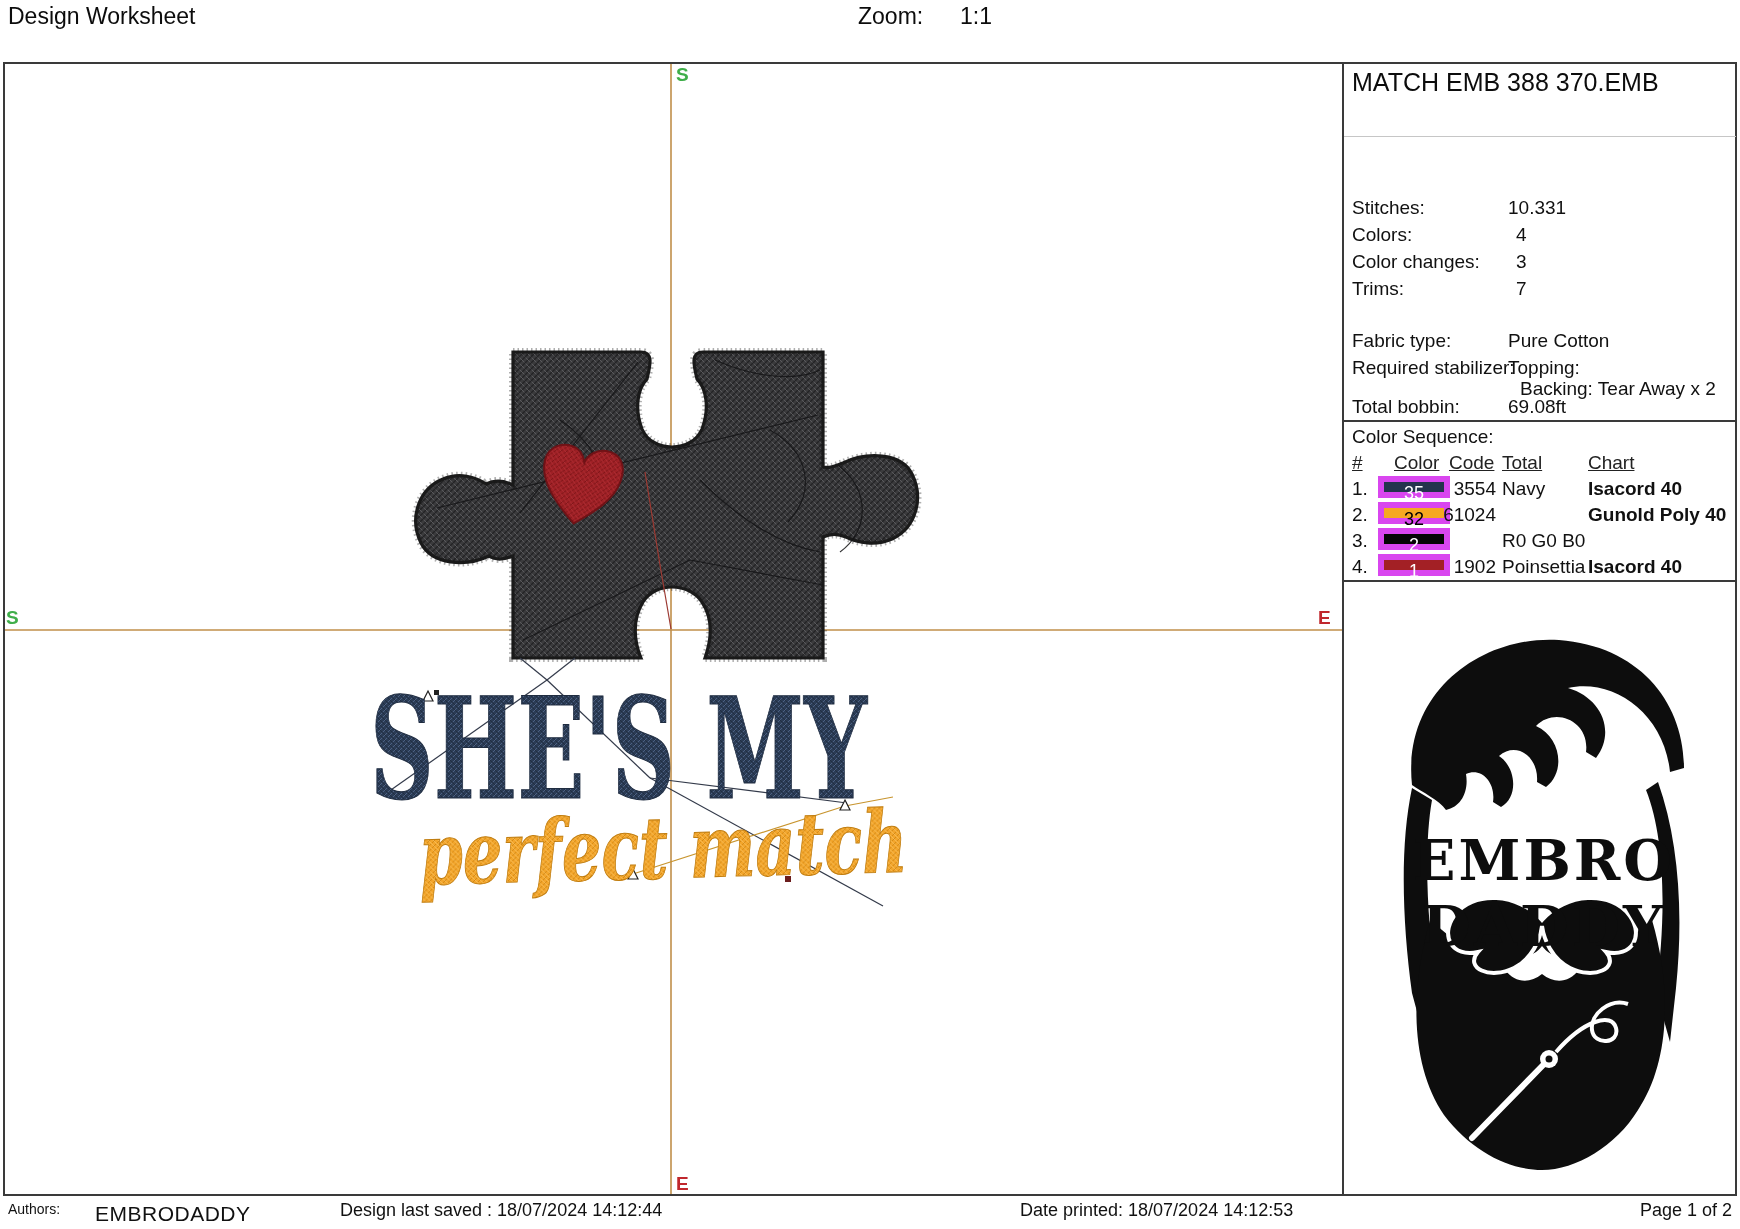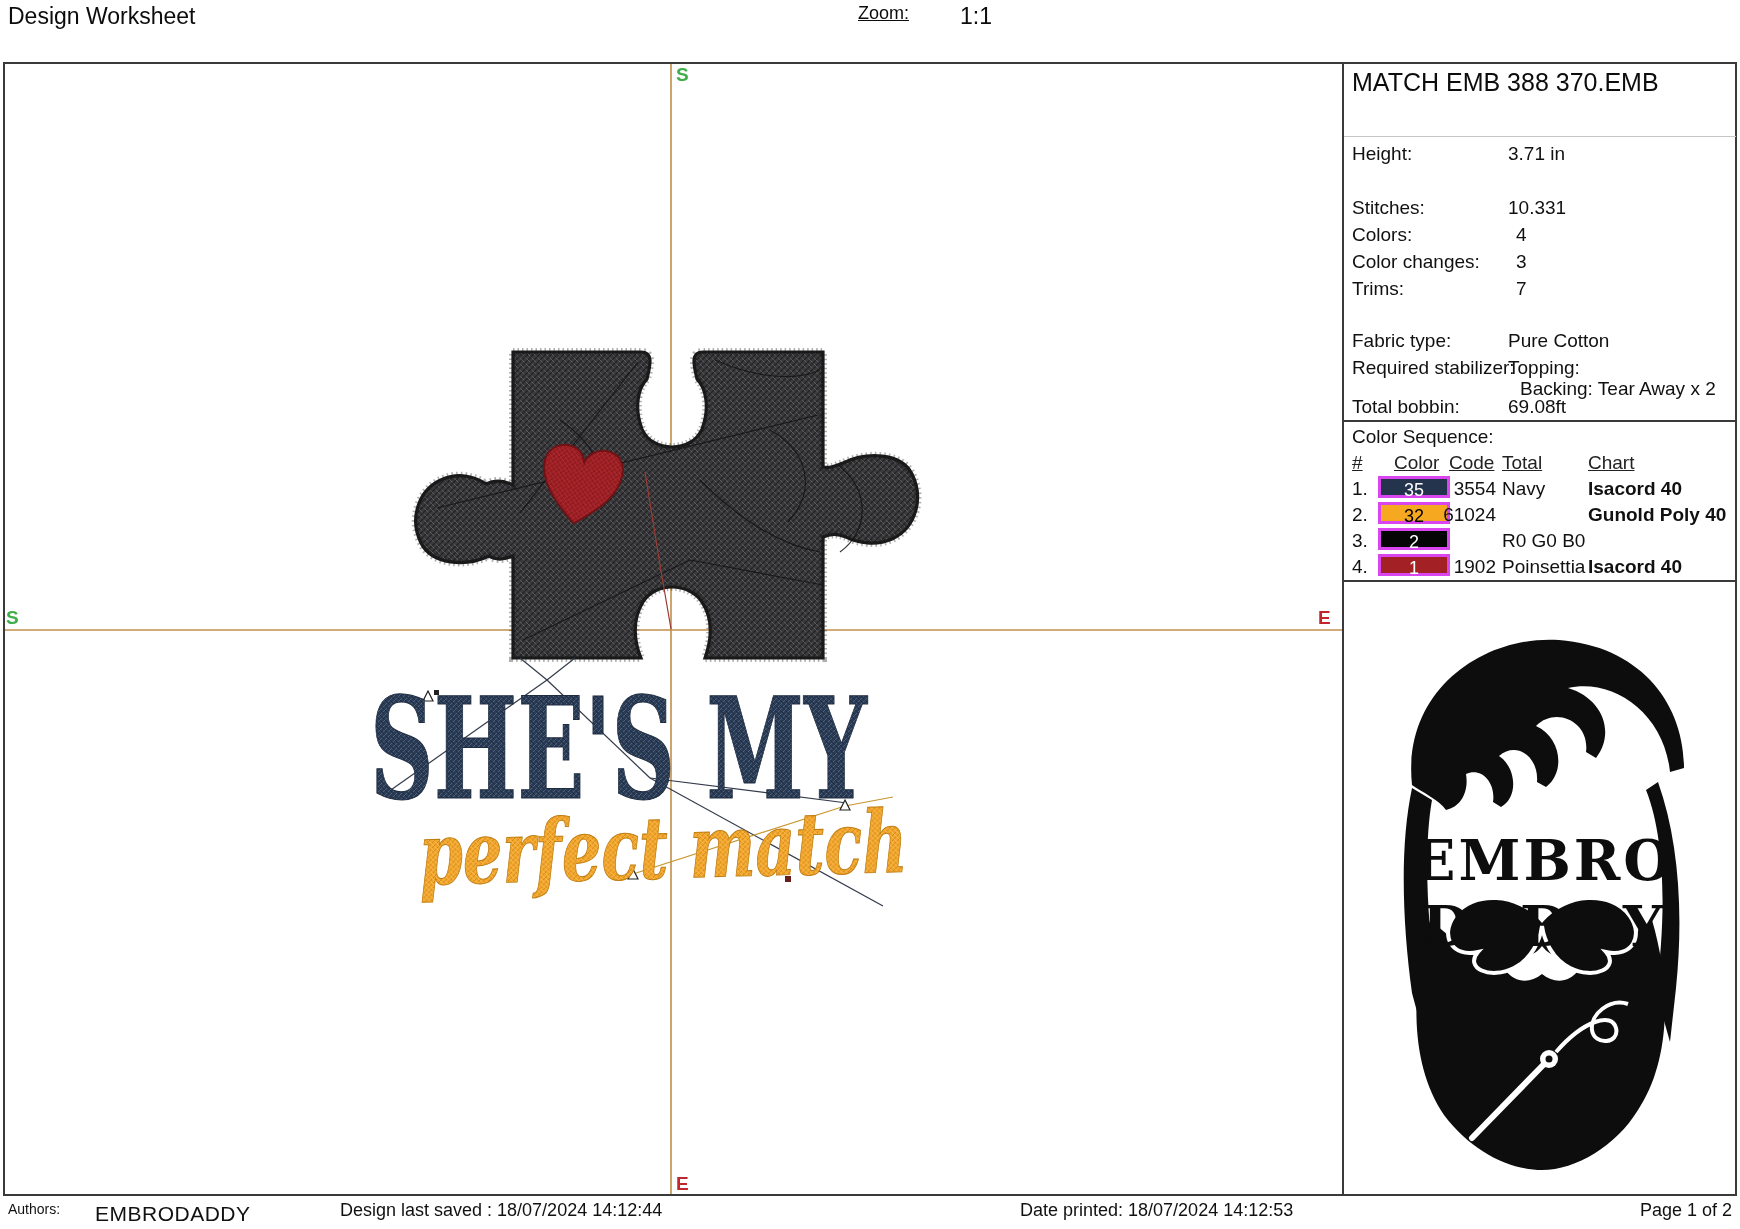--- a/index.html
+++ b/index.html
@@ -1,40 +1,40 @@
 <!DOCTYPE html>
 <html><head>
 <meta charset="utf-8">
 <style>
   html,body{margin:0;padding:0;background:#ffffff;}
   body{width:1740px;height:1229px;position:relative;overflow:hidden;
        font-family:"Liberation Sans",sans-serif;color:#111;}
   
   .topbar{position:absolute;left:0;top:0;width:1740px;height:62px;background:#fff;}
   .page-title{position:absolute;left:8px;top:3px;font-size:23px;color:#0c0c0c;}
-  .zoom-label{position:absolute;left:858px;top:3px;font-size:18px;color:#0c0c0c;text-decoration:underline;}
+  .zoom-label{position:absolute;left:858px;top:3px;font-size:23px;color:#0c0c0c;}
   .zoom-value{position:absolute;left:960px;top:3px;font-size:23px;color:#0c0c0c;}
   
   .canvas-border{position:absolute;left:3px;top:62px;width:1734px;height:1134px;
        border:2px solid #3a3a3a;box-sizing:border-box;}
   .design-svg{position:absolute;left:3px;top:62px;}
   .panel-divider{position:absolute;left:1342px;top:62px;width:2px;height:1134px;background:#3a3a3a;}
   
   .panel{position:absolute;left:1344px;top:62px;width:392px;height:1134px;font-size:19px;}
   .panel .title{position:absolute;left:8px;top:5px;width:378px;font-size:25px;line-height:30px;color:#0c0c0c;}
   .sep-light{position:absolute;left:0;top:74px;width:392px;height:0;border-top:1px solid #c6c6c6;}
   .sep-dark1{position:absolute;left:0;top:358px;width:392px;height:0;border-top:2px solid #3a3a3a;}
   .sep-dark2{position:absolute;left:0;top:518px;width:392px;height:0;border-top:2px solid #3a3a3a;}
   .prow{position:absolute;left:8px;width:380px;height:24px;}
   .prow .lbl{position:absolute;left:0;top:0;}
   .prow .val{position:absolute;left:156px;top:0;}
   .cs-title{position:absolute;left:8px;top:364px;}
   .cs-head{position:absolute;top:390px;font-size:19px;text-decoration:underline;color:#222;}
   .cs-num{position:absolute;left:8px;width:24px;}
-  .cs-swatch{position:absolute;left:34px;width:72px;height:22px;border:3px solid #d946ef;
+  .cs-swatch{position:absolute;left:34px;width:72px;height:22px;border:6px solid #d946ef;
              text-align:center;font-size:18px;line-height:22px;box-sizing:border-box;}
   .cs-code{position:absolute;left:96px;width:56px;text-align:right;}
   .cs-name{position:absolute;left:158px;width:84px;}
   .cs-chart{position:absolute;left:244px;width:146px;font-weight:bold;}
   .logo-svg{position:absolute;left:0;top:528px;}
   
   .footer{position:absolute;left:0;top:1196px;width:1740px;height:33px;}
   .f-authors{position:absolute;left:8px;top:5px;font-size:14px;}
   .f-authors-val{position:absolute;left:95px;top:6px;font-size:21px;letter-spacing:.5px;}
   .f-saved{position:absolute;left:340px;top:4px;font-size:18px;}
@@ -153,24 +153,20 @@
 
 <div class="canvas-border"></div>
 <div class="panel-divider"></div>
 
 <div class="panel">
   <div class="title">
     <div>MATCH EMB 388 370.EMB</div>
   </div>
   <div class="sep-light"></div>
 
-  <div class="prow" style="top:81px">
-    <span class="lbl">Height:</span>
-    <span class="val">3.71 in</span>
-  </div>
   <div class="prow" style="top:135px">
     <span class="lbl">Stitches:</span>
     <span class="val">10.331</span>
   </div>
   <div class="prow" style="top:162px">
     <span class="lbl">Colors:</span>
     <span class="val" style="left:164px">4</span>
   </div>
   <div class="prow" style="top:189px">
     <span class="lbl">Color changes:</span>

